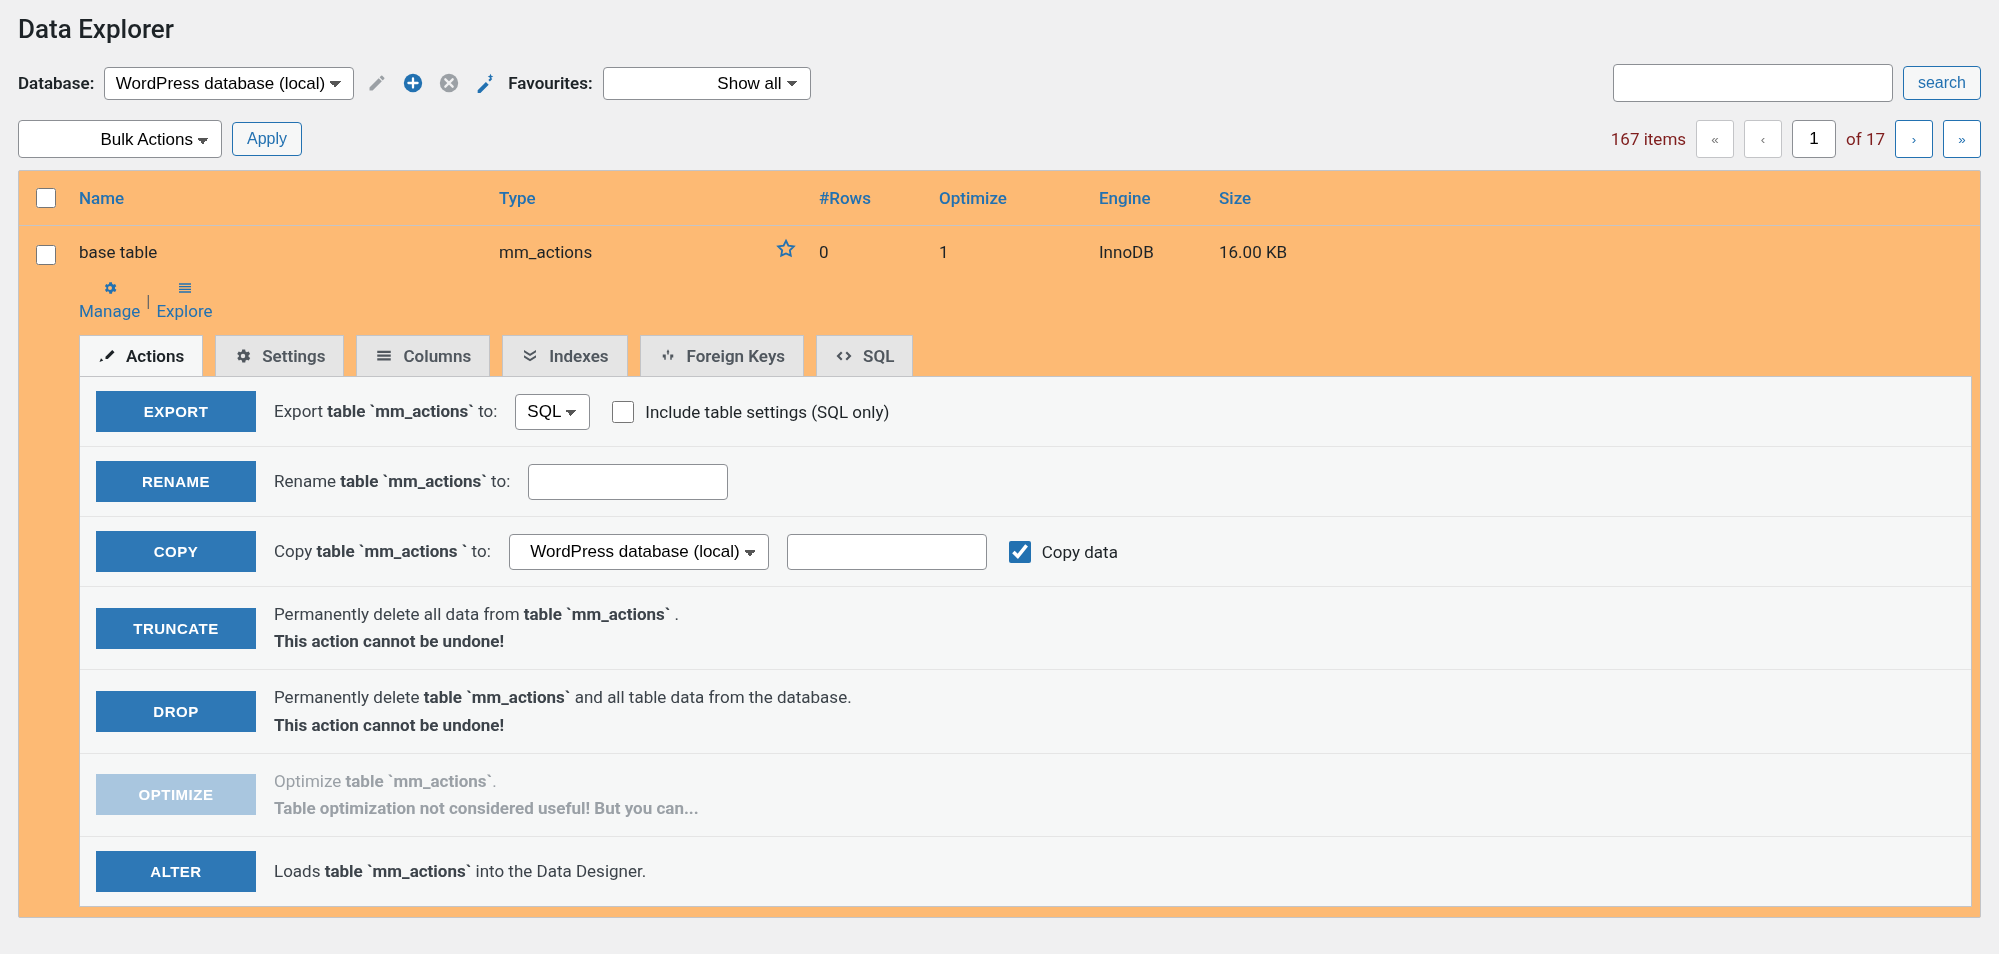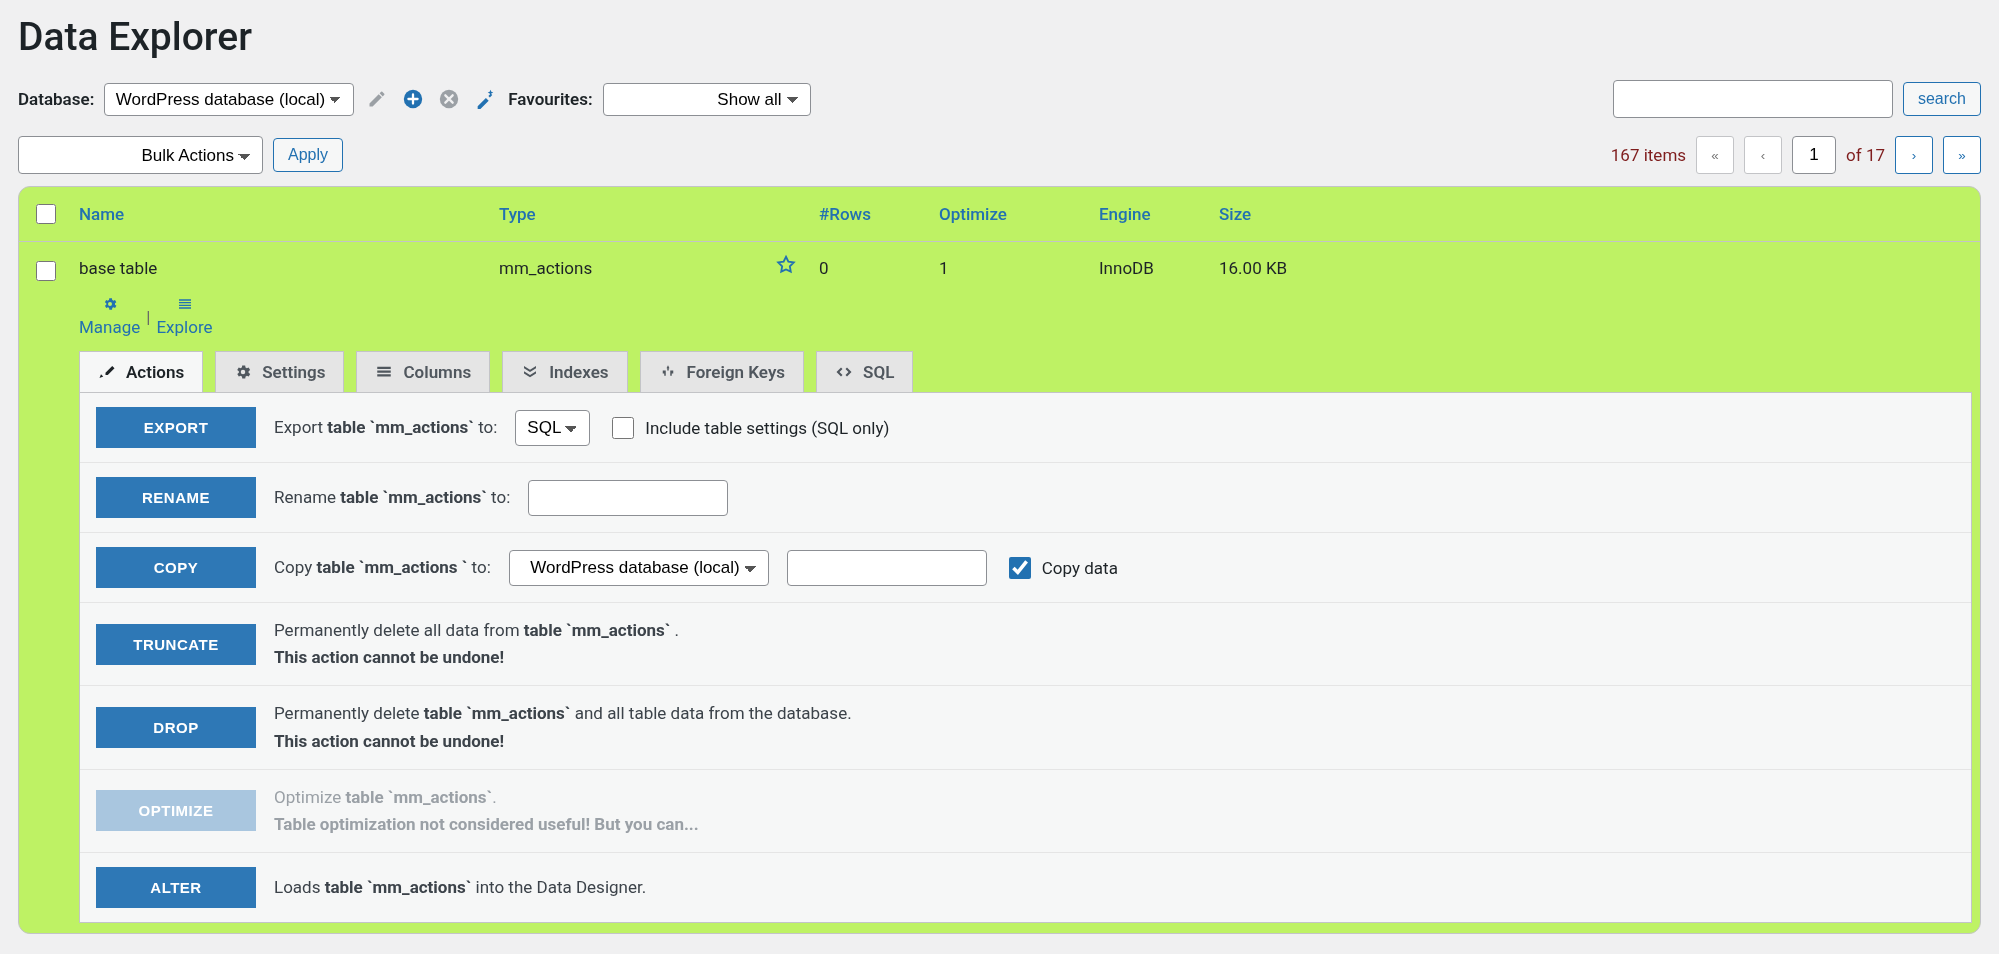--- a/index.html
+++ b/index.html
@@ -4,43 +4,43 @@
 <style>
   * { box-sizing: border-box; }
   body {
     margin: 0;
     font-family: -apple-system, BlinkMacSystemFont, "Segoe UI", Roboto, Helvetica, Arial, sans-serif;
     background: #f0f0f1;
     color: #1d2327;
     font-size: 17px;
     padding: 10px 18px 40px;
   }
-  h1 { font-size: 39px; font-weight: 500; margin: 4px 0 20px; color:#1d2327;}
+  h1 { font-size: 26px; font-weight: 500; margin: 4px 0 20px; color:#1d2327;}
   .topbar { display:flex; align-items:center; gap:10px; margin-bottom:18px; }
   .topbar .left { display:flex; align-items:center; gap:10px; flex:1; }
   label.inline { font-weight:600; }
   select, input[type=text] {
     font-size:17px; padding:6px 10px; border:1px solid #8c8f94; border-radius:4px; background:#fff;
   }
   select { padding-right:28px; appearance:none; background-image: linear-gradient(45deg, transparent 50%, #555 50%), linear-gradient(135deg, #555 50%, transparent 50%); background-position: calc(100% - 18px) 55%, calc(100% - 12px) 55%; background-size:6px 6px; background-repeat:no-repeat;text-align:right;}
   .icon-btn { display:inline-flex; align-items:center; justify-content:center; width:26px; height:26px; cursor:pointer; }
   .icon-btn svg { display:block; }
   .right-search { display:flex; gap:10px; align-items:center; }
   .search-field { width:280px; height:38px; border:1px solid #8c8f94; border-radius:4px; background:#fff; }
   .btn { border:1px solid #2271b1; color:#2271b1; background:#f6f7f7; padding:7px 14px; border-radius:4px; cursor:pointer; font-size:16px; }
   .row2 { display:flex; align-items:center; justify-content:space-between; margin-bottom:12px; }
   .row2 .r2left { display:flex; gap:10px; align-items:center; }
   .row2 .r2right { display:flex; gap:10px; align-items:center; }
   .pager-text { color:#7f1d1d; }
   .pager-btn { width:38px; height:38px; border:1px solid #c3c4c7; background:#fff; border-radius:3px; display:inline-flex; align-items:center; justify-content:center; color:#777; cursor:pointer; }
   .pager-btn.active { border-color:#2271b1; color:#2271b1;}
   .page-input { width:44px; height:38px; text-align:center; border:1px solid #8c8f94; border-radius:3px; }
-  .bulk-select { width:245px; height:38px; }
-
-  .grid-wrap { background:#bef264; border:1px solid #c3c4c7; border-radius:12px; }
+  .bulk-select { width:204px; height:38px; }
+
+  .grid-wrap { background:#fdba74; border:1px solid #c3c4c7; border-radius:2px; }
   .thead, .trow { display:grid; grid-template-columns: 52px 420px 320px 120px 160px 120px 1fr; align-items:center; }
   .thead { border-bottom:1px solid #c3c4c7; padding:10px 0; }
   .thead .th { color:#2271b1; font-weight:500; cursor:pointer; }
   .th, .td { padding:4px 8px; }
   .chk { display:flex; align-items:center; justify-content:center; }
   input[type=checkbox] { width:20px; height:20px; border:1px solid #8c8f94; border-radius:4px; }
   .trow { padding:12px 0 0; align-items:start; }
   .name-cell { position:relative; }
   .star { position:absolute; right:14px; top:0; }
   .row-links { padding-left:8px; margin-top:8px; color:#2271b1; display:flex; gap:6px; align-items:center; font-size:17px;}

